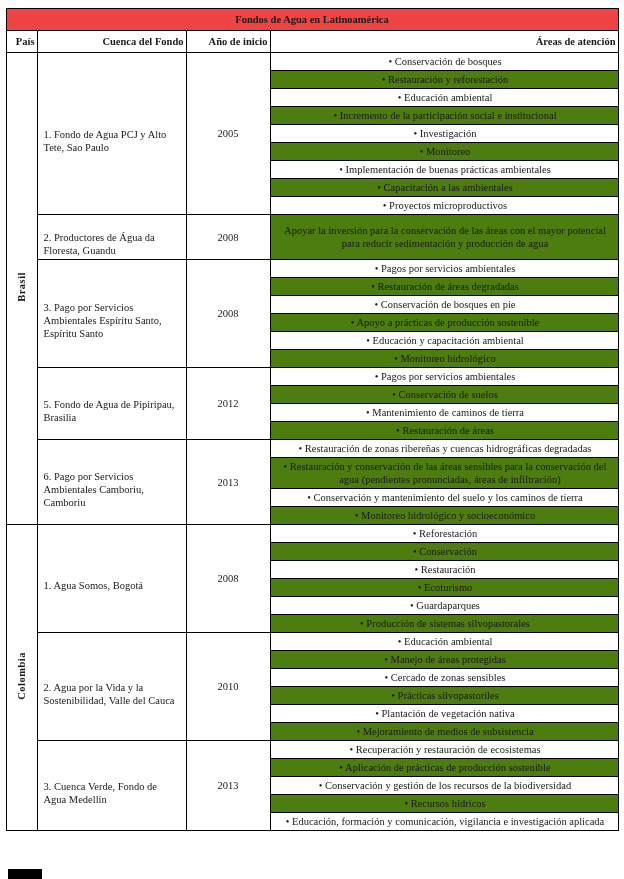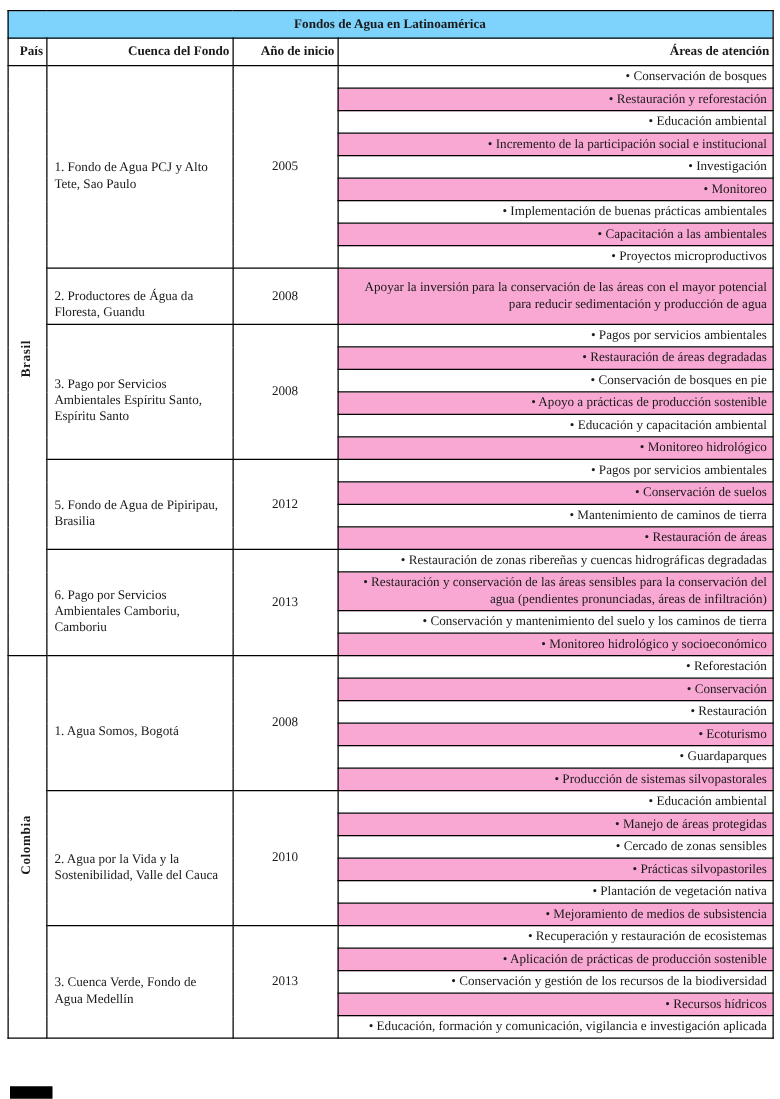--- a/index.html
+++ b/index.html
@@ -27,21 +27,21 @@
     border: 1px solid #000;
     font-size: 10.5px;
     line-height: 13px;
     vertical-align: middle;
   }
   th.title-cell {
     font-weight: bold;
     text-align: center;
     padding: 4px 16px;
     font-size: 11px;
-    background: #7dd3fc;
+    background: #ef4444;
     margin-top: 20px;
   }
   tr.header-row th {
     font-weight: bold;
     text-align: right;
     padding: 4px 2px;
     background: #ffffff;
   }
   col.c-country { width: 31px; }
   col.c-name    { width: 149px; }
@@ -62,30 +62,30 @@
   td.fund-cell {
     padding: 16px 4px 2px 6px;
     text-align: left;
   }
   td.year-cell {
     text-align: center;
   }
   td.area-cell {
     padding: 2px 4px 2px 16px;
     text-indent: -10px;
-    text-align: right;
+    text-align: center;
     vertical-align: middle;
   }
   td.area-cell.nobullet {
     padding-left: 6px;
     text-indent: 0;
     font-family: Liberation Serif, serif;
   }
   td.area-cell.shaded {
-    background: #f9a8d4;
+    background: #4d7c0f;
   }
   .artifact {
     position: absolute;
     left: 8px;
     bottom: 7px;
     width: 34px;
     height: 11px;
     background: #000000;
   }
 </style>

